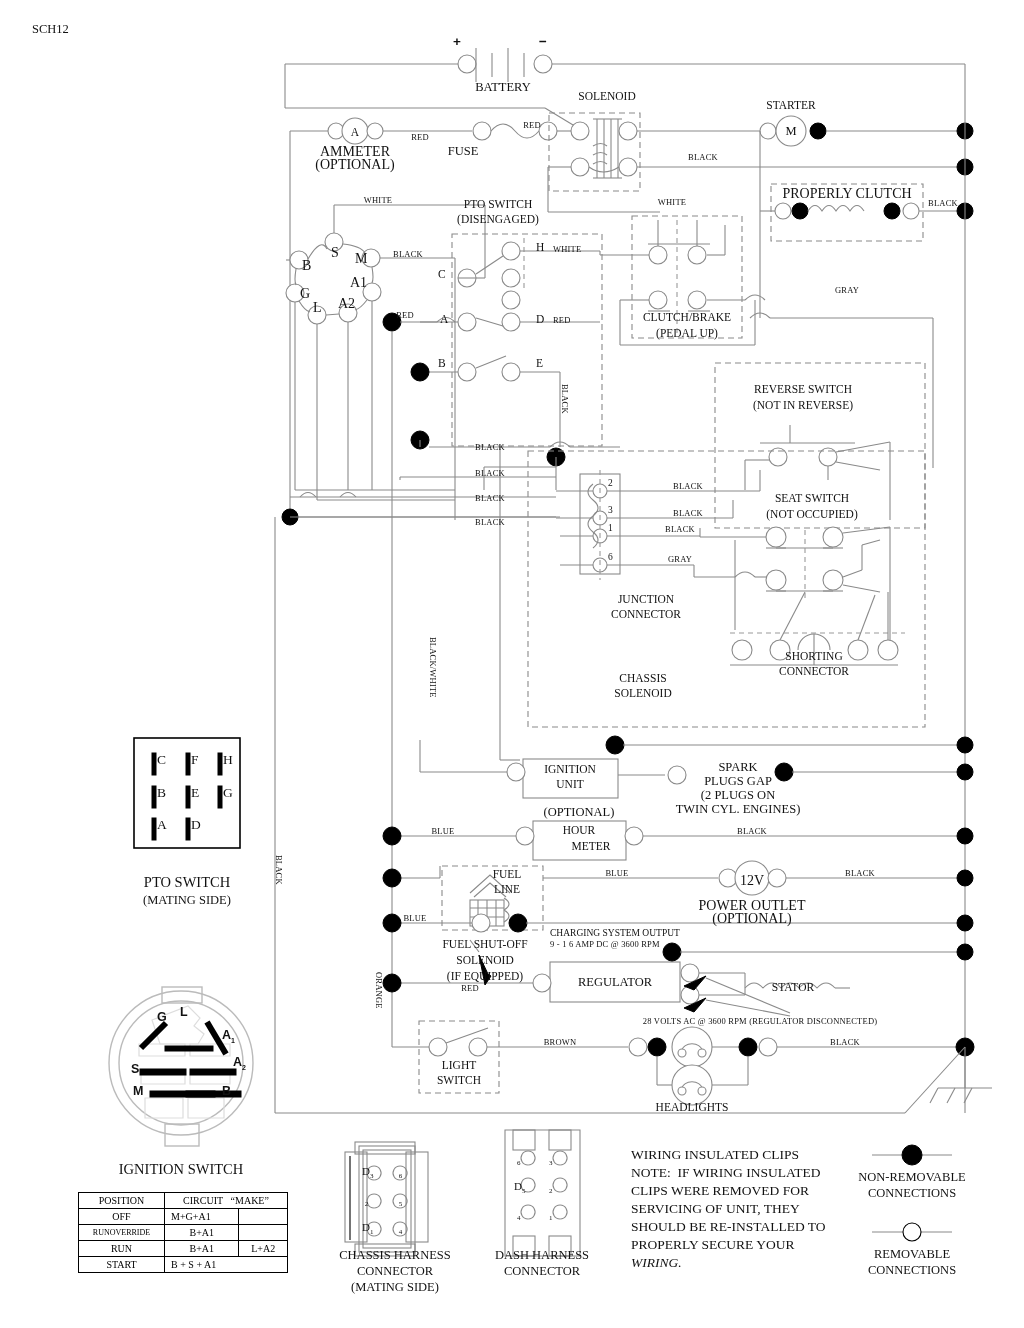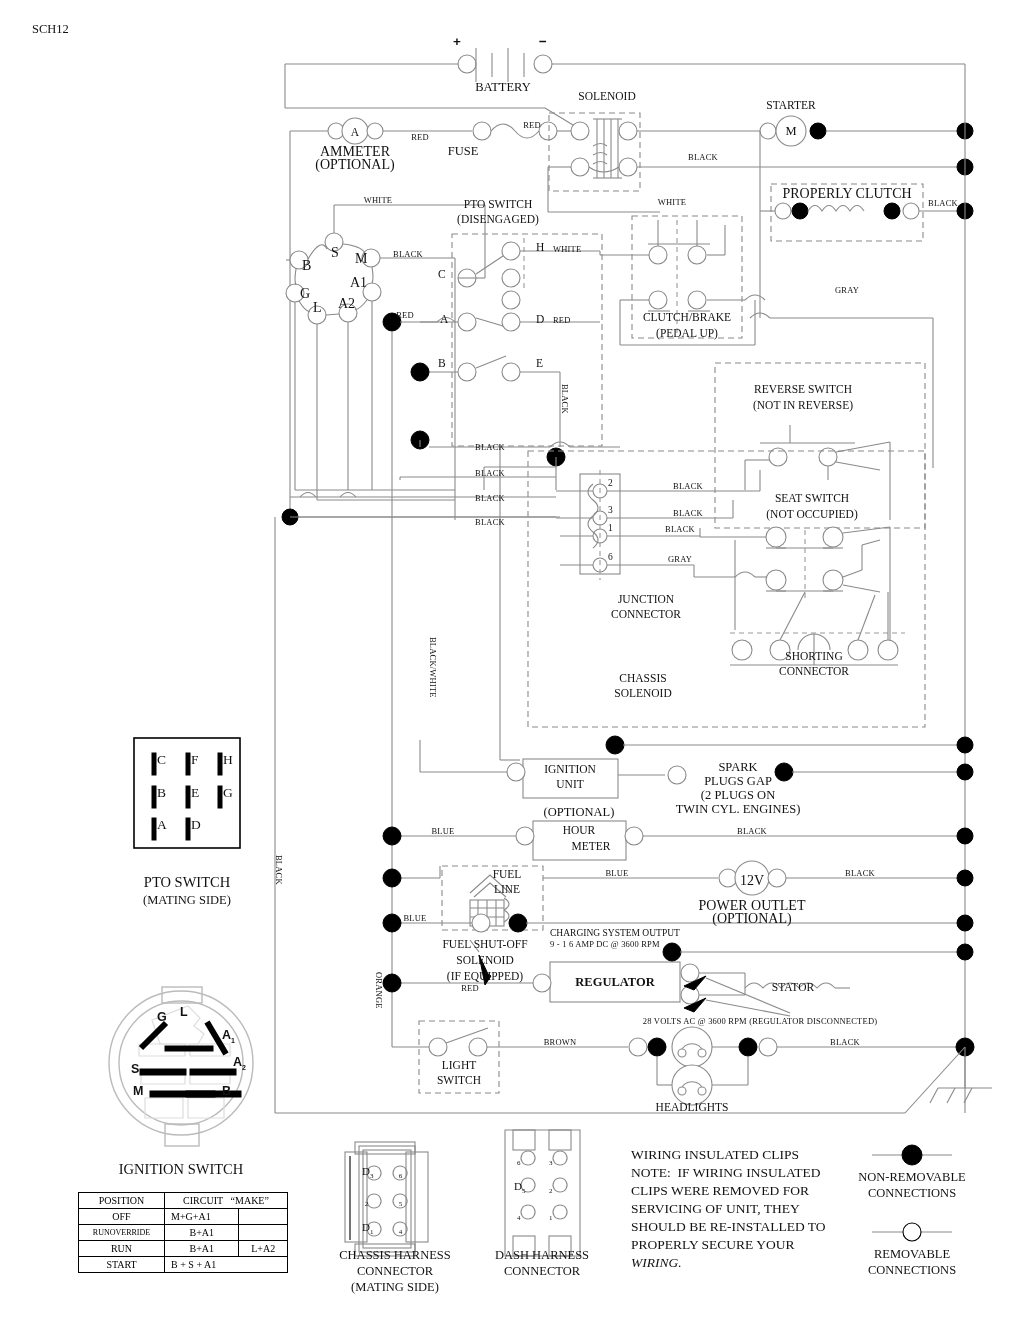--- a/index.html
+++ b/index.html
@@ -613,21 +613,21 @@
 <div class="lbl t11 ctr" style="left:485px;top:970px;">(IF EQUIPPED)</div>
 <div class="lbl t8 ctr" style="left:470px;top:984px;">RED</div>
 
 <div class="lbl t10 ctr" style="left:752px;top:873px;">12V</div>
 <div class="lbl t10 ctr" style="left:752px;top:898px;">POWER OUTLET</div>
 <div class="lbl t10 ctr" style="left:752px;top:911px;">(OPTIONAL)</div>
 <div class="lbl t8 ctr" style="left:860px;top:869px;">BLACK</div>
 
 <div class="lbl t9" style="left:550px;top:928px;">CHARGING SYSTEM OUTPUT</div>
 <div class="lbl t8" style="left:550px;top:940px;">9 - 1 6 AMP DC @ 3600 RPM</div>
-<div class="lbl t12 ctr" style="left:615px;top:975px;font-weight:bold;">REGULATOR</div>
+<div class="lbl t12 ctr" style="left:615px;top:975px;">REGULATOR</div>
 <div class="lbl t11 ctr" style="left:793px;top:981px;">STATOR</div>
 <div class="lbl t8 ctr" style="left:760px;top:1017px;">28 VOLTS AC @ 3600 RPM (REGULATOR DISCONNECTED)</div>
 
 <div class="lbl t11 ctr" style="left:459px;top:1059px;">LIGHT</div>
 <div class="lbl t11 ctr" style="left:459px;top:1074px;">SWITCH</div>
 <div class="lbl t8 ctr" style="left:560px;top:1038px;">BROWN</div>
 <div class="lbl t11 ctr" style="left:692px;top:1101px;text-align:center;">HEADLIGHTS</div>
 <div class="lbl t8 ctr" style="left:845px;top:1038px;">BLACK</div>
 
 <div class="lbl t13" style="left:157px;top:752px;">C</div>

